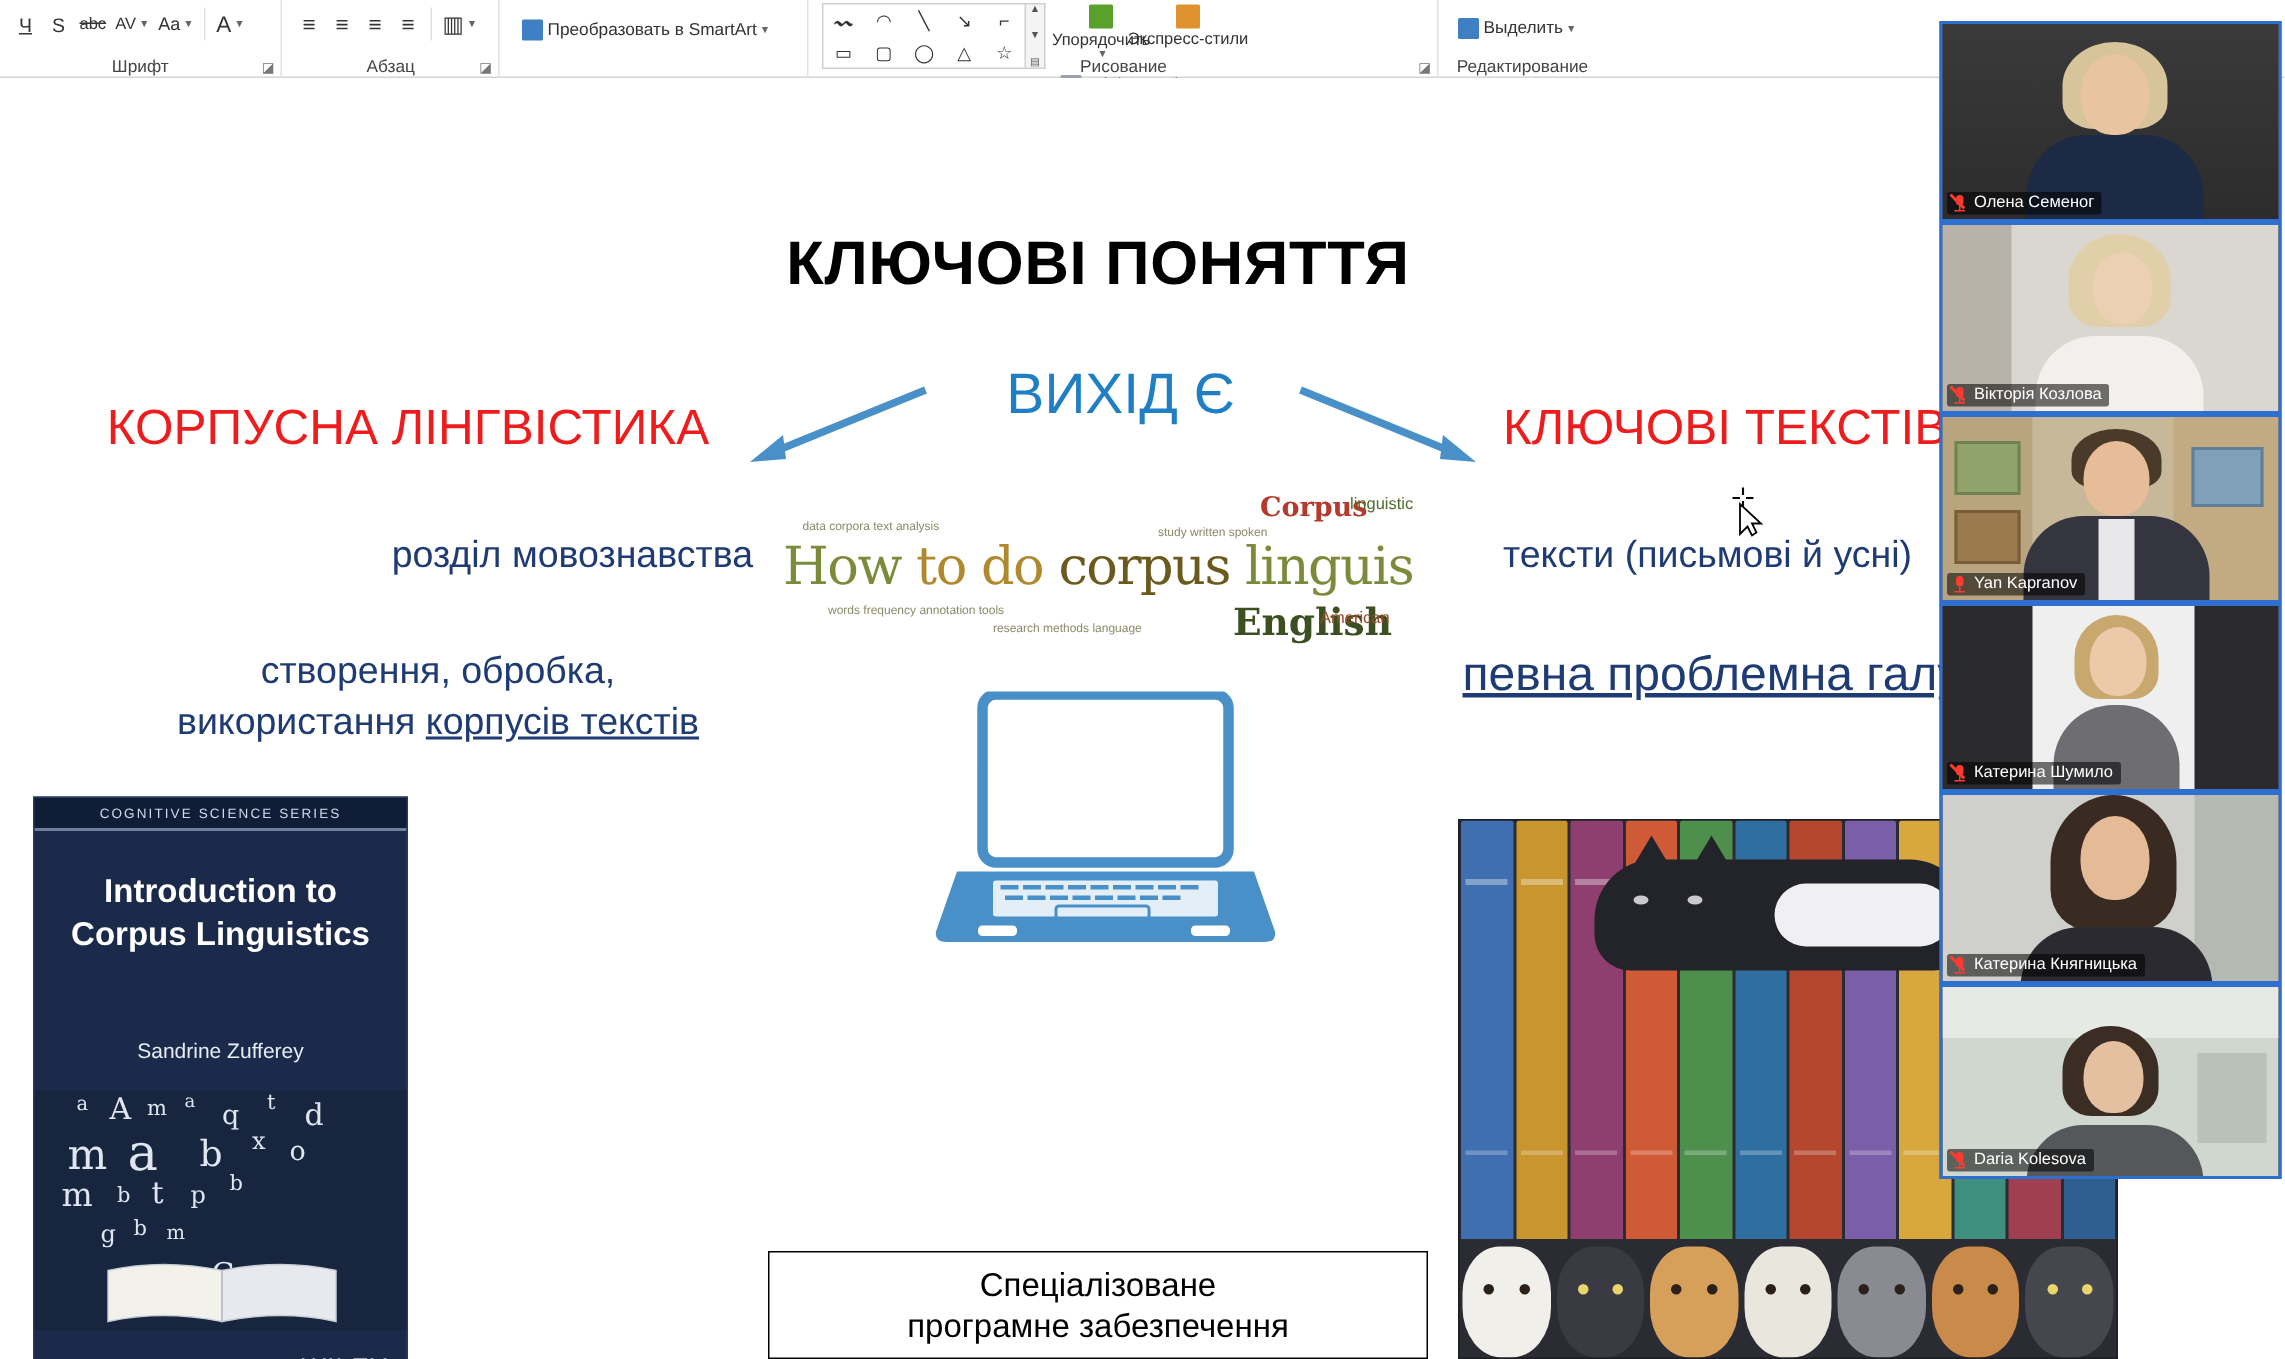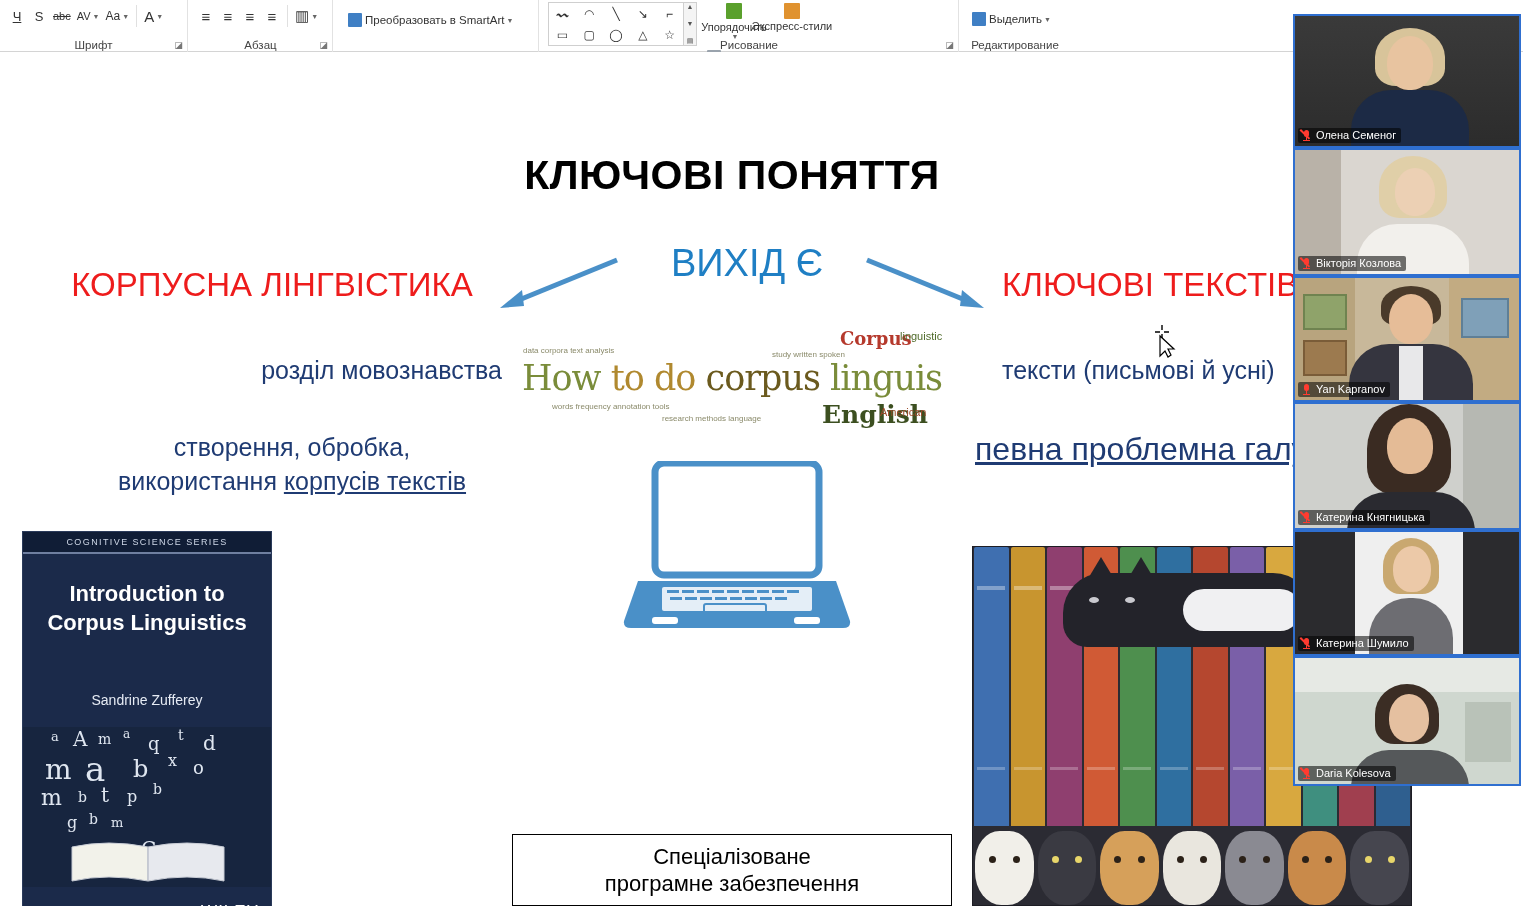--- a/index.html
+++ b/index.html
@@ -574,21 +574,21 @@
       <div class="txt-r2">певна проблемна галузь</div>
 
       <div class="wordcloud">
         <div class="wc-corpus">Corpus</div>
         <div class="wc-ling">linguistics</div>
         <div class="wc-main">
           <span class="g">How</span> <span class="o">to do</span> <span>corpus</span> <span class="g">linguistics</span>
         </div>
         <div class="wc-eng">English</div>
         <div class="wc-am">American</div>
-        <div class="wc-small" style="left:1px; top:18px;">data corpora text analysis</div>
+        <div class="wc-small" style="left:13px; top:18px;">data corpora text analysis</div>
         <div class="wc-small" style="left:30px; top:74px;">words frequency annotation tools</div>
         <div class="wc-small" style="left:140px; top:86px;">research methods language</div>
         <div class="wc-small" style="left:250px; top:22px;">study written spoken</div>
       </div>
 
       <svg class="laptop" width="230" height="175" viewBox="0 0 230 175">
         <rect x="33" y="2" width="164" height="112" rx="9" fill="none" stroke="#4a90c8" stroke-width="7"></rect>
         <rect x="45" y="14" width="140" height="88" rx="3" fill="#ffffff"></rect>
         <path d="M16 120 L214 120 L228 160 Q229 167 221 167 L9 167 Q1 167 2 160 Z" fill="#4a90c8"></path>
         <rect x="40" y="126" width="150" height="24" rx="2" fill="#ffffff" opacity="0.85"></rect>
@@ -780,51 +780,51 @@
       <div class="vname">
         <span class="mic">
             <span class="body"></span>
             <span class="stand"></span>
             <span class="base"></span>
           </span>
         <span>Yan Kapranov</span>
       </div>
     </div>
 
+    <div class="vtile" style="height:126px;">
+      <div class="p-bg" style="background:#2b2b2e;"></div>
+      <div style="position:absolute; left:60px; top:0px; width:108px; height:100%; background:#efefef;"></div>
+      <div class="p-hair" style="left:88px; top:6px; width:56px; height:56px; background:#c9a870;"></div>
+      <div class="p-head" style="left:98px; top:14px; width:38px; height:46px; background:#ecc9a8;"></div>
+      <div class="p-body" style="left:74px; top:66px; width:84px; height:60px; background:#6d6d72;"></div>
+      <div class="vname">
+        <span class="mic">
+            <span class="body"></span>
+            <span class="stand"></span>
+            <span class="base"></span>
+            <span class="slash"></span>
+          </span>
+        <span>Катерина Шумило</span>
+      </div>
+    </div>
+
     <div class="vtile" style="height:128px;">
       <div class="p-bg" style="background:#cfd0cc;"></div>
       <div style="position:absolute; right:0; top:0; width:56px; height:100%; background:#b6b8b2;"></div>
       <div class="p-hair" style="left:72px; top:0px; width:84px; height:90px; background:#3a2b22;"></div>
       <div class="p-head" style="left:92px; top:14px; width:46px; height:56px; background:#e4bb96;"></div>
       <div class="p-body" style="left:52px; top:88px; width:128px; height:40px; background:#2a2a30;"></div>
       <div class="vname">
         <span class="mic">
             <span class="body"></span>
             <span class="stand"></span>
             <span class="base"></span>
             <span class="slash"></span>
           </span>
         <span>Катерина Княгницька</span>
-      </div>
-    </div>
-
-    <div class="vtile" style="height:126px;">
-      <div class="p-bg" style="background:#2b2b2e;"></div>
-      <div style="position:absolute; left:60px; top:0px; width:108px; height:100%; background:#efefef;"></div>
-      <div class="p-hair" style="left:88px; top:6px; width:56px; height:56px; background:#c9a870;"></div>
-      <div class="p-head" style="left:98px; top:14px; width:38px; height:46px; background:#ecc9a8;"></div>
-      <div class="p-body" style="left:74px; top:66px; width:84px; height:60px; background:#6d6d72;"></div>
-      <div class="vname">
-        <span class="mic">
-            <span class="body"></span>
-            <span class="stand"></span>
-            <span class="base"></span>
-            <span class="slash"></span>
-          </span>
-        <span>Катерина Шумило</span>
       </div>
     </div>
 
     <div class="vtile" style="height:130px;">
       <div class="p-bg" style="background:#cfd7cf;"></div>
       <div style="position:absolute; left:0; top:0; width:100%; height:34px; background:#e6e9e4;"></div>
       <div style="position:absolute; right:8px; top:44px; width:46px; height:60px; background:#b9c2b8;"></div>
       <div class="p-hair" style="left:80px; top:26px; width:64px; height:60px; background:#3b2d24;"></div>
       <div class="p-head" style="left:94px; top:36px; width:40px; height:48px; background:#e5c0a0;"></div>
       <div class="p-body" style="left:56px; top:92px; width:118px; height:38px; background:#55585a;"></div>

